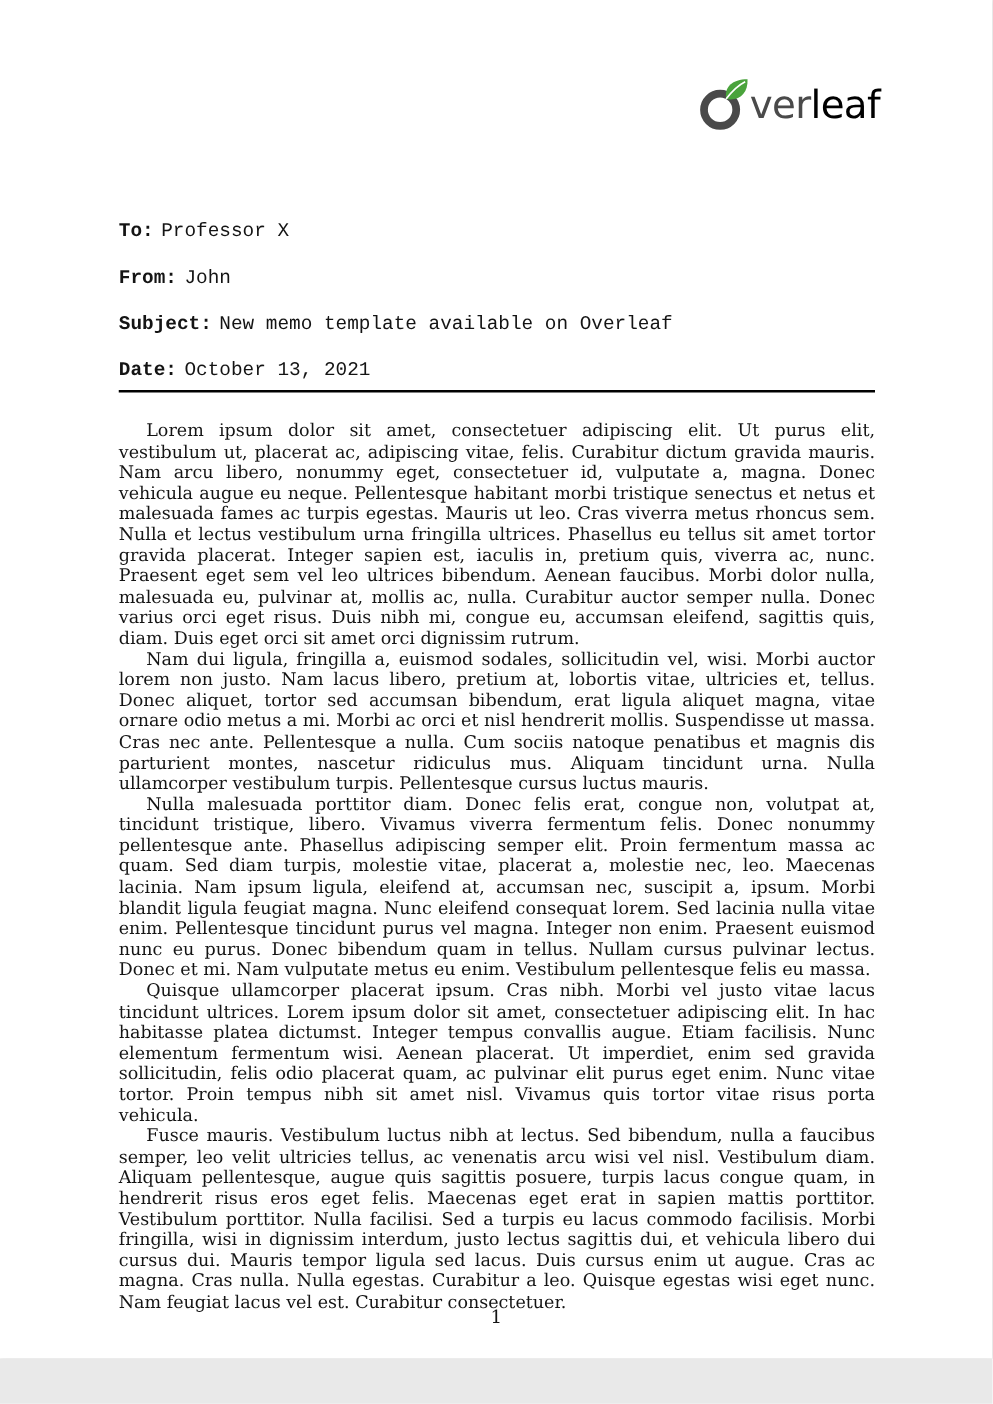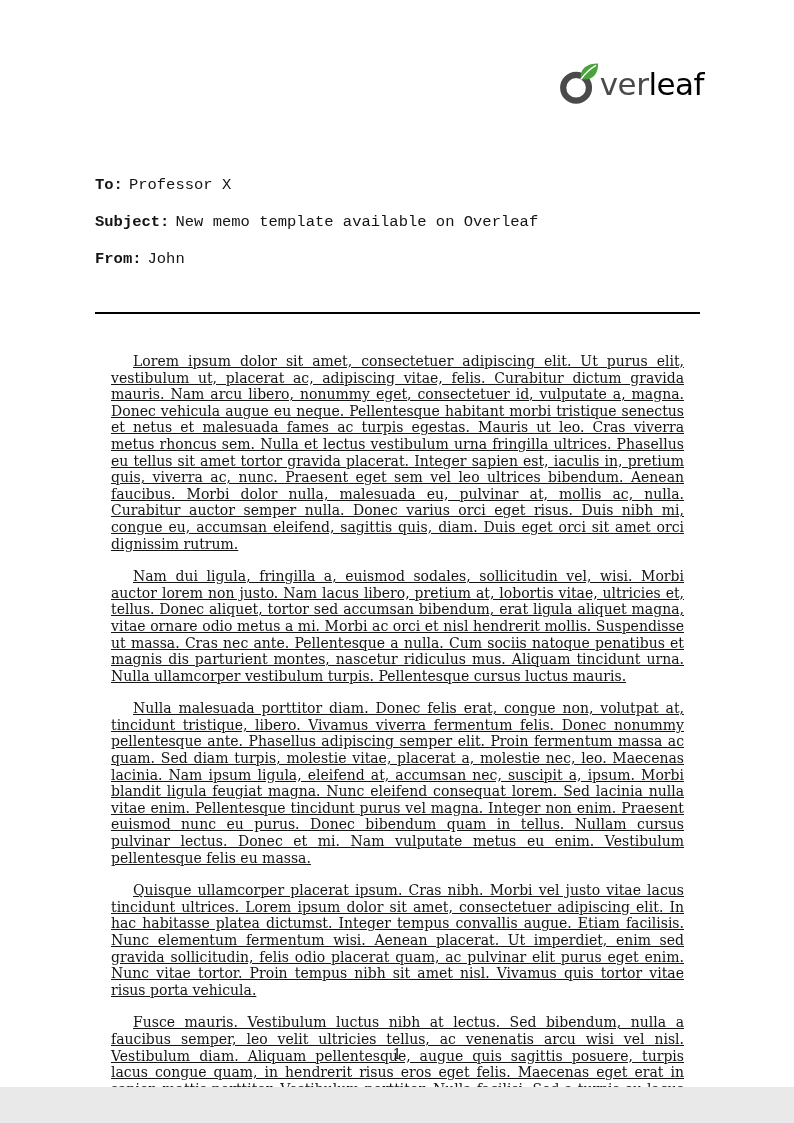--- a/index.html
+++ b/index.html
@@ -57,21 +57,21 @@
   
   .body-text {
     position: absolute;
     left: 95px;
     top: 337px;
     width: 605px;
     font-size: 14px;
     line-height: 16.6px;
     text-align: justify;
   }
-  .body-text p { margin: 16px; text-indent: 22px; text-decoration: underline; }
+  .body-text p { margin: 0; text-indent: 22px; }
 
   
   .page-footer {
     position: absolute;
     left: 0;
     top: 1046px;
     width: 100%;
     text-align: center;
     font-size: 14.5px;
     color: #141414;
@@ -90,24 +90,27 @@
     </svg>
     <span class="word ver">ver</span>
       <span class="word leaf">leaf</span>
   </div>
 
   <div class="memo-fields">
     <p>
       <span class="label">To:</span><span>Professor X</span>
     </p>
     <p>
+      <span class="label">From:</span><span>John</span>
+    </p>
+    <p>
       <span class="label">Subject:</span><span>New memo template available on Overleaf</span>
     </p>
     <p>
-      <span class="label">From:</span><span>John</span>
+      <span class="label">Date:</span><span>October 13, 2021</span>
     </p>
   </div>
 
   <hr class="divider">
 
   <div class="body-text">
     <p>Lorem ipsum dolor sit amet, consectetuer adipiscing elit. Ut purus elit, vestibulum ut, placerat ac, adipiscing vitae, felis. Curabitur dictum gravida mauris. Nam arcu libero, nonummy eget, consectetuer id, vulputate a, magna. Donec vehicula augue eu neque. Pellentesque habitant morbi tristique senectus et netus et malesuada fames ac turpis egestas. Mauris ut leo. Cras viverra metus rhoncus sem. Nulla et lectus vestibulum urna fringilla ultrices. Phasellus eu tellus sit amet tortor gravida placerat. Integer sapien est, iaculis in, pretium quis, viverra ac, nunc. Praesent eget sem vel leo ultrices bibendum. Aenean faucibus. Morbi dolor nulla, malesuada eu, pulvinar at, mollis ac, nulla. Curabitur auctor semper nulla. Donec varius orci eget risus. Duis nibh mi, congue eu, accumsan eleifend, sagittis quis, diam. Duis eget orci sit amet orci dignissim rutrum.</p>
     <p>Nam dui ligula, fringilla a, euismod sodales, sollicitudin vel, wisi. Morbi auctor lorem non justo. Nam lacus libero, pretium at, lobortis vitae, ultricies et, tellus. Donec aliquet, tortor sed accumsan bibendum, erat ligula aliquet magna, vitae ornare odio metus a mi. Morbi ac orci et nisl hendrerit mollis. Suspendisse ut massa. Cras nec ante. Pellentesque a nulla. Cum sociis natoque penatibus et magnis dis parturient montes, nascetur ridiculus mus. Aliquam tincidunt urna. Nulla ullamcorper vestibulum turpis. Pellentesque cursus luctus mauris.</p>
     <p>Nulla malesuada porttitor diam. Donec felis erat, congue non, volutpat at, tincidunt tristique, libero. Vivamus viverra fermentum felis. Donec nonummy pellentesque ante. Phasellus adipiscing semper elit. Proin fermentum massa ac quam. Sed diam turpis, molestie vitae, placerat a, molestie nec, leo. Maecenas lacinia. Nam ipsum ligula, eleifend at, accumsan nec, suscipit a, ipsum. Morbi blandit ligula feugiat magna. Nunc eleifend consequat lorem. Sed lacinia nulla vitae enim. Pellentesque tincidunt purus vel magna. Integer non enim. Praesent euismod nunc eu purus. Donec bibendum quam in tellus. Nullam cursus pulvinar lectus. Donec et mi. Nam vulputate metus eu enim. Vestibulum pellentesque felis eu massa.</p>
     <p>Quisque ullamcorper placerat ipsum. Cras nibh. Morbi vel justo vitae lacus tincidunt ultrices. Lorem ipsum dolor sit amet, consectetuer adipiscing elit. In hac habitasse platea dictumst. Integer tempus convallis augue. Etiam facilisis. Nunc elementum fermentum wisi. Aenean placerat. Ut imperdiet, enim sed gravida sollicitudin, felis odio placerat quam, ac pulvinar elit purus eget enim. Nunc vitae tortor. Proin tempus nibh sit amet nisl. Vivamus quis tortor vitae risus porta vehicula.</p>

